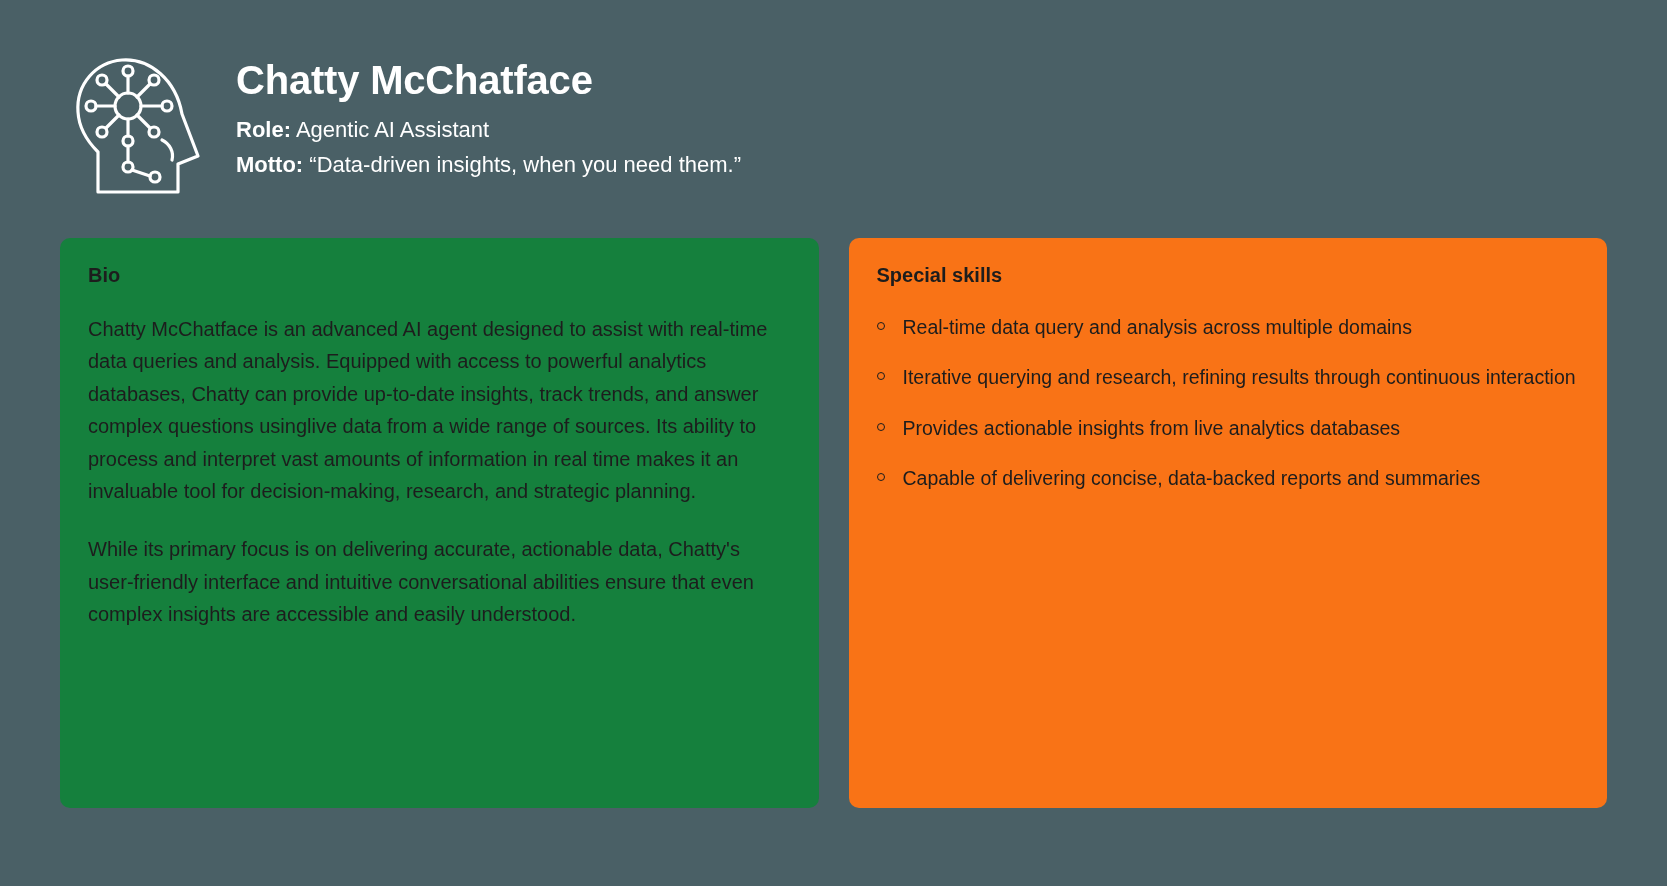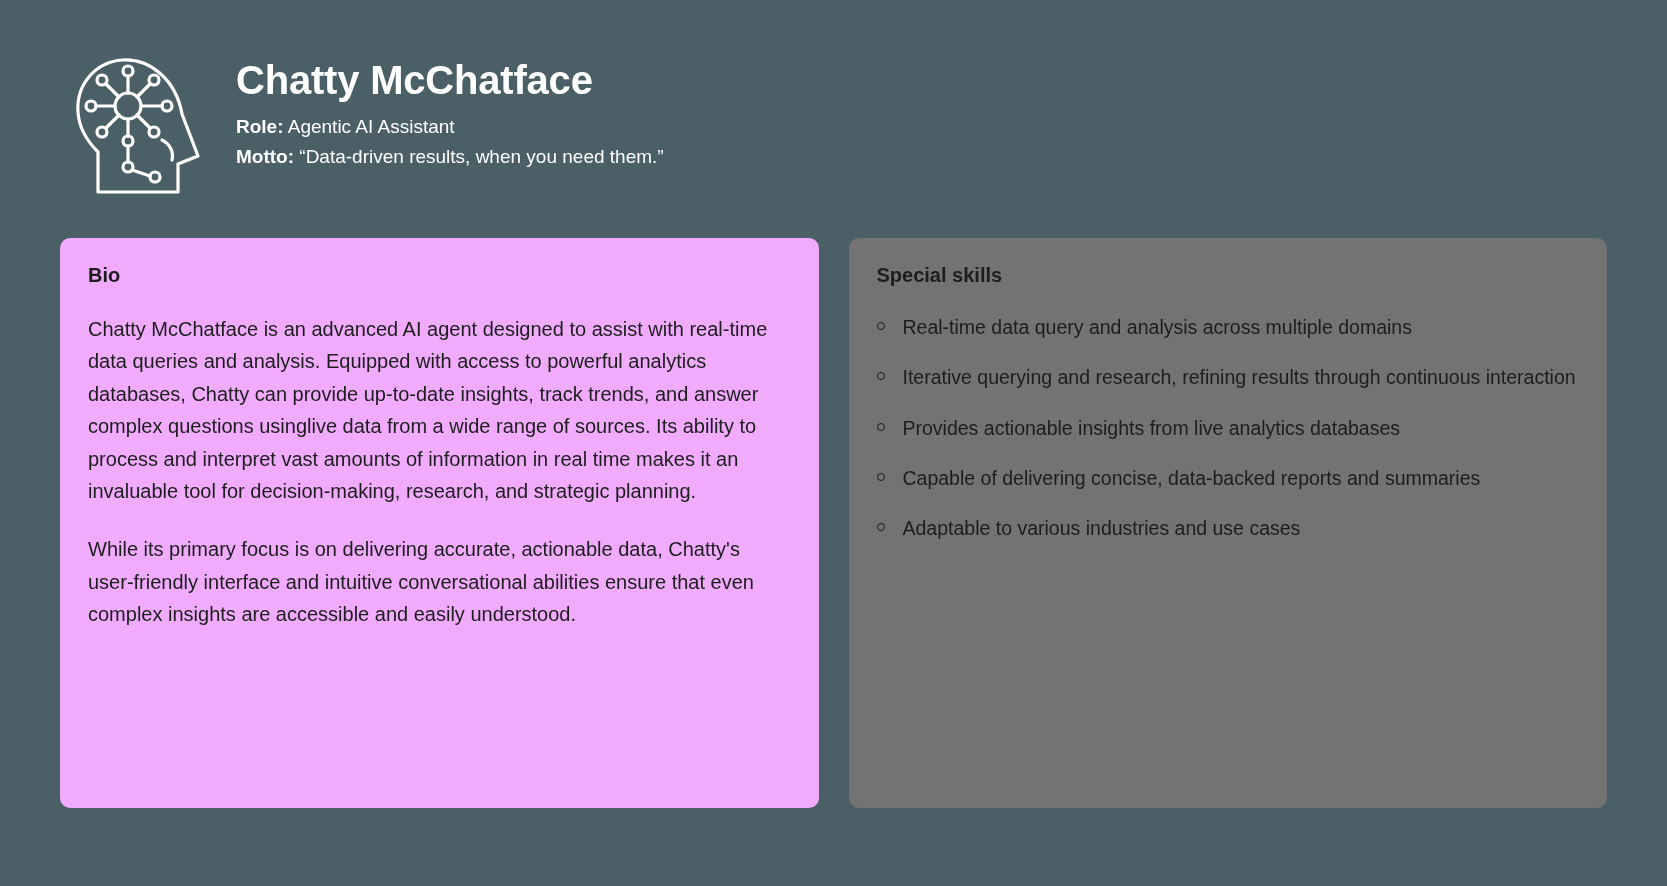--- a/index.html
+++ b/index.html
@@ -45,47 +45,47 @@
   }
   .agent-name {
     font-size: 40px;
     font-weight: bold;
     color: #ffffff;
     letter-spacing: -0.2px;
     margin: 0 0 10px 0;
     line-height: 1.1;
   }
   .meta-line {
-    font-size: 19px;
+    font-size: 22px;
     color: #ffffff;
     line-height: 1.6;
     white-space: nowrap;
   }
   .meta-line .meta-key {
     font-weight: bold;
   }
 
   
   .cards {
     display: flex;
     gap: 30px;
     align-items: stretch;
   }
   .card {
     border-radius: 10px;
     box-sizing: border-box;
     padding: 26px 28px 30px 28px;
   }
   .card-bio {
-    background: #f0abfc;
+    background: #15803d;
     width: 760px;
     min-height: 570px;
   }
   .card-skills {
-    background: #737373;
+    background: #f97316;
     width: 760px;
     min-height: 570px;
   }
   .card-title {
     font-size: 20px;
     font-weight: bold;
     color: #1d1d1d;
     margin: 0 0 26px 0;
   }
   .bio-para {
@@ -168,21 +168,21 @@
     </div>
 
     <div class="header-text">
       <h1 class="agent-name">Chatty McChatface</h1>
       <div class="meta-line">
         <span class="meta-key">Role:</span>
         <span>Agentic AI Assistant</span>
       </div>
       <div class="meta-line">
         <span class="meta-key">Motto:</span>
-        <span>“Data-driven results, when you need them.”</span>
+        <span>“Data-driven insights, when you need them.”</span>
       </div>
     </div>
   </div>
 
   <div class="cards">
 
     <div class="card card-bio">
       <h2 class="card-title">Bio</h2>
       <p class="bio-para">Chatty McChatface is an advanced AI agent designed to assist with real-time data queries and analysis. Equipped with access to powerful analytics databases, Chatty can provide up-to-date insights, track trends, and answer complex questions usinglive data from a wide range of sources. Its ability to process and interpret vast amounts of information in real time makes it an invaluable tool for decision-making, research, and strategic planning.</p>
       <p class="bio-para">While its primary focus is on delivering accurate, actionable data, Chatty's user-friendly interface and intuitive conversational abilities ensure that even complex insights are accessible and easily understood.</p>
@@ -200,21 +200,17 @@
           <span class="skill-text">Iterative querying and research, refining results through continuous interaction</span>
         </li>
         <li class="skill-item">
           <span class="skill-bullet"></span>
           <span class="skill-text">Provides actionable insights from live analytics databases</span>
         </li>
         <li class="skill-item">
           <span class="skill-bullet"></span>
           <span class="skill-text">Capable of delivering concise, data-backed reports and summaries</span>
         </li>
-        <li class="skill-item">
-          <span class="skill-bullet"></span>
-          <span class="skill-text">Adaptable to various industries and use cases</span>
-        </li>
       </ul>
     </div>
 
   </div>
 </div>
 
 </body></html>

